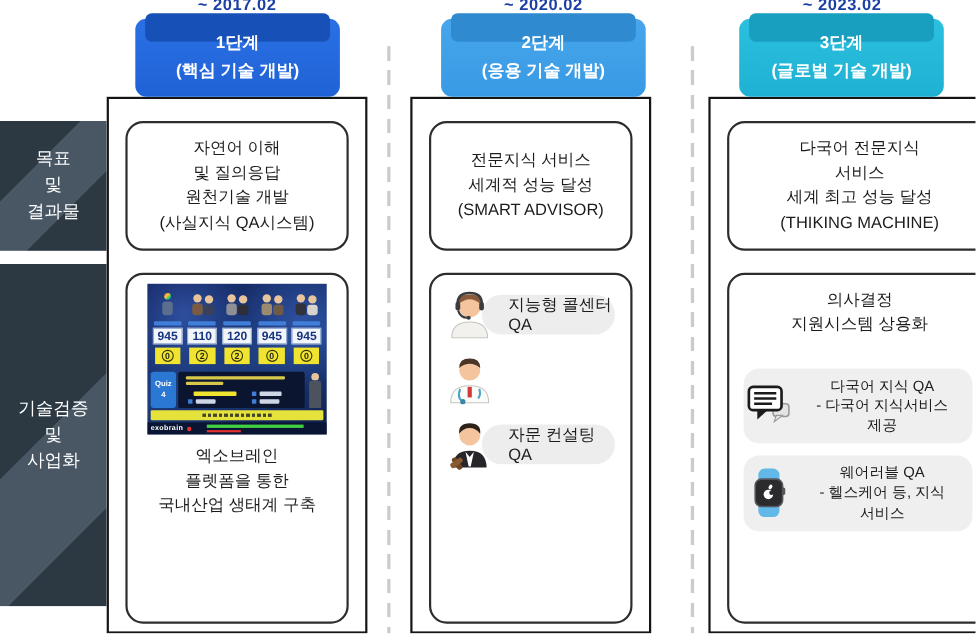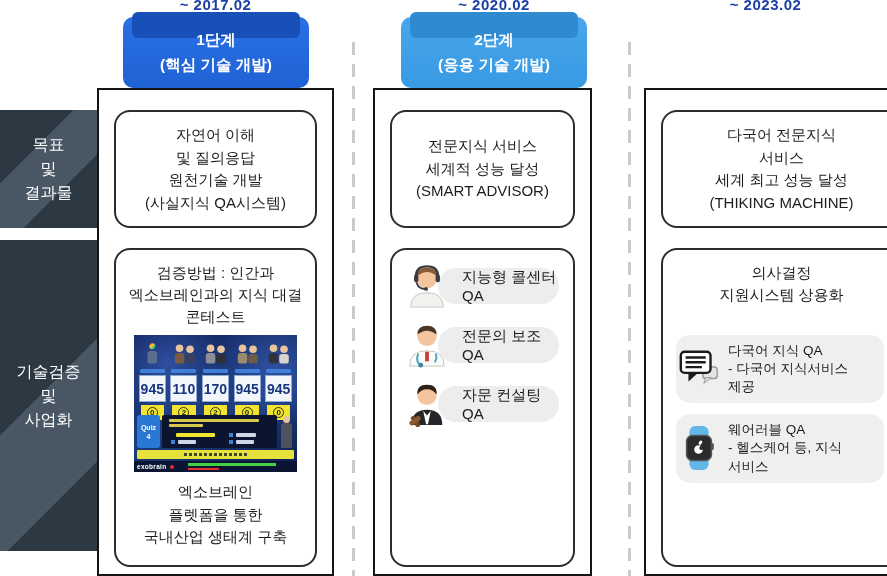--- a/index.html
+++ b/index.html
@@ -61,22 +61,22 @@
   
   .quiz { width:163px; height:137px; margin:8px auto 0; position:relative; overflow:hidden;
           background:
             radial-gradient(circle at 20% 20%, rgba(90,140,255,.35), transparent 35%),
             radial-gradient(circle at 85% 25%, rgba(90,140,255,.3), transparent 35%),
             linear-gradient(160deg,#12235c,#1d3d7e 55%,#0e1d4b); }
   .q-cols { position:absolute; top:3px; left:4px; right:4px; display:flex; gap:3px; }
   .q-col { flex:1; display:flex; flex-direction:column; align-items:center; }
   .q-ppl { width:100%; height:30px; }
   .q-name { width:88%; height:4px; background:#3f7fd9; border-radius:1px; margin:1px 0 2px; }
-  .q-score { width:94%; height:27px; background:#f2f6fb; border:1px solid #8fa8d2;
-             color:#17347f; font-weight:bold; font-size:14px;
+  .q-score { width:94%; height:15px; background:#f2f6fb; border:1px solid #8fa8d2;
+             color:#17347f; font-weight:bold; font-size:11px;
              display:flex; align-items:center; justify-content:center; }
   .q-ans { width:82%; height:15px; background:#f0e431; margin-top:3px;
            display:flex; align-items:center; justify-content:center; }
   .q-ans span { display:flex; align-items:center; justify-content:center; width:11px; height:11px;
                 border:1.5px solid #333300; border-radius:50%; font-size:8px; font-weight:bold; color:#222; }
   .q-bottom { position:absolute; left:3px; right:3px; top:80px; height:33px; display:flex; gap:2px; }
   .q-label { width:23px; background:#2a78d4; border-radius:3px; color:#fff; display:flex;
              flex-direction:column; align-items:center; justify-content:center;
              font-size:7px; font-weight:bold; line-height:1.3; }
   .q-panel { flex:1; background:#0b1530; border-radius:2px; position:relative; overflow:hidden; }
@@ -101,21 +101,21 @@
   .q-bar-red { position:absolute; top:7px; left:10%; width:26%; height:2px; background:#e03030; }
 
   
   .app-row { display:flex; align-items:center; margin:13px 14px 0 12px; }
   .app-icon { width:46px; height:46px; flex:0 0 46px; margin-right:-12px; position:relative; z-index:1; }
   .app-icon svg { width:100%; height:100%; }
   .app-pill { flex:1; height:36px; background:#ededed; border-radius:18px; display:flex;
               align-items:center; padding-left:24px; font-size:15px; }
 
   
-  .app-row3 { position:relative; margin:11px 16px 0 13px; }
+  .app-row3 { position:relative; margin:11px 16px 0 13px;text-align:center; }
   .pill3 { background:#efefef; border-radius:14px; padding:7px 8px 7px 52px;
            font-size:13.5px; line-height:1.35; }
   .icon3 { position:absolute; left:0; top:50%; transform:translateY(-50%);
            width:46px; height:46px; }
   .icon3 svg { width:100%; height:100%; }
 </style>
 </head>
 <body>
 
 <div class="page">
@@ -128,37 +128,38 @@
   <div class="vsep vsep2"></div>
 
   <div class="stage stage1">
     <span>1단계</span>
     <span>(핵심 기술 개발)</span>
   </div>
   <div class="stage stage2">
     <span>2단계</span>
     <span>(응용 기술 개발)</span>
   </div>
+  <div class="stage stage3">
+    <span>3단계</span>
+    <span>(글로벌 기술 개발)</span>
+  </div>
 
   <div class="side side1 ml">목표
 및
 결과물</div>
   <div class="side side2 ml">기술검증
 및
 사업화</div>
 
   <div class="col colA">
     <div class="rbox goal-box ml">자연어 이해
 및 질의응답
 원천기술 개발
 (사실지식 QA시스템)</div>
     <div class="rbox work-box">
-      <div class="work-title ml">검증방법 : 인간과
-엑소브레인과의 지식 대결
-콘테스트</div>
 
       <div class="quiz">
         <div class="q-cols">
           <div class="q-col">
             <svg class="q-ppl" viewBox="0 0 30 22">
               <defs>
                   <linearGradient id="rb" x1="0" y1="0" x2="1" y2="1">
                 <stop offset="0" stop-color="#e33"></stop>
                     <stop offset=".4" stop-color="#fc3"></stop>
                 <stop offset=".7" stop-color="#3c6"></stop>
@@ -188,21 +189,21 @@
               </div>
           </div>
           <div class="q-col">
             <svg class="q-ppl" viewBox="0 0 30 22">
               <circle cx="10" cy="6" r="4" fill="#e8c49c"></circle>
                 <rect x="5" y="11" width="10" height="11" rx="3" fill="#8e8e96"></rect>
               <circle cx="21" cy="7" r="4" fill="#e8c49c"></circle>
                 <rect x="16" y="12" width="10" height="10" rx="3" fill="#2e2e38"></rect>
             </svg>
             <div class="q-name"></div>
-            <div class="q-score">170</div>
+            <div class="q-score">120</div>
             <div class="q-ans">
                 <span>2</span>
               </div>
           </div>
           <div class="q-col">
             <svg class="q-ppl" viewBox="0 0 30 22">
               <circle cx="10" cy="6" r="4" fill="#e8c49c"></circle>
                 <rect x="5" y="11" width="10" height="11" rx="3" fill="#9a8a70"></rect>
               <circle cx="21" cy="7" r="4" fill="#e8c49c"></circle>
                 <rect x="16" y="12" width="10" height="10" rx="3" fill="#6e5a46"></rect>
@@ -292,21 +293,20 @@
           <svg viewBox="0 0 48 48">
             <path d="M6 46 Q6 30 24 30 Q42 30 42 46 Z" fill="#fbfbf9" stroke="#c6c6c0" stroke-width="1"></path>
             <circle cx="24" cy="15" r="10" fill="#f3c49e"></circle>
             <path d="M14 13 Q14 4 24 4 Q34 4 34 13 Q29 9 24 9 Q19 9 14 13" fill="#4a3526"></path>
             <rect x="22" y="31" width="4" height="10" fill="#d03a3a"></rect>
             <path d="M15 33 Q12 40 16 44" fill="none" stroke="#4aa3c8" stroke-width="2"></path>
             <circle cx="17.5" cy="45" r="2.5" fill="#3b86a8"></circle>
             <path d="M33 33 Q35 38 32 42" fill="none" stroke="#4aa3c8" stroke-width="2"></path>
           </svg>
         </span>
-        <span class="app-pill">전문의 보조 QA</span>
       </div>
 
       <div class="app-row">
         <span class="app-icon">
           <svg viewBox="0 0 48 48">
             <path d="M8 46 Q8 30 24 30 Q40 30 40 46 Z" fill="#26262a"></path>
             <path d="M20 31 L24 36 L28 31 L25 45 L23 45 Z" fill="#fff"></path>
             <circle cx="24" cy="15" r="10" fill="#f3c49e"></circle>
             <path d="M14 14 Q13 4 24 4 Q35 4 34 14 Q30 8.5 24 8.5 Q18 8.5 14 14" fill="#2e2118"></path>
             <g transform="rotate(-35 13 41)">

